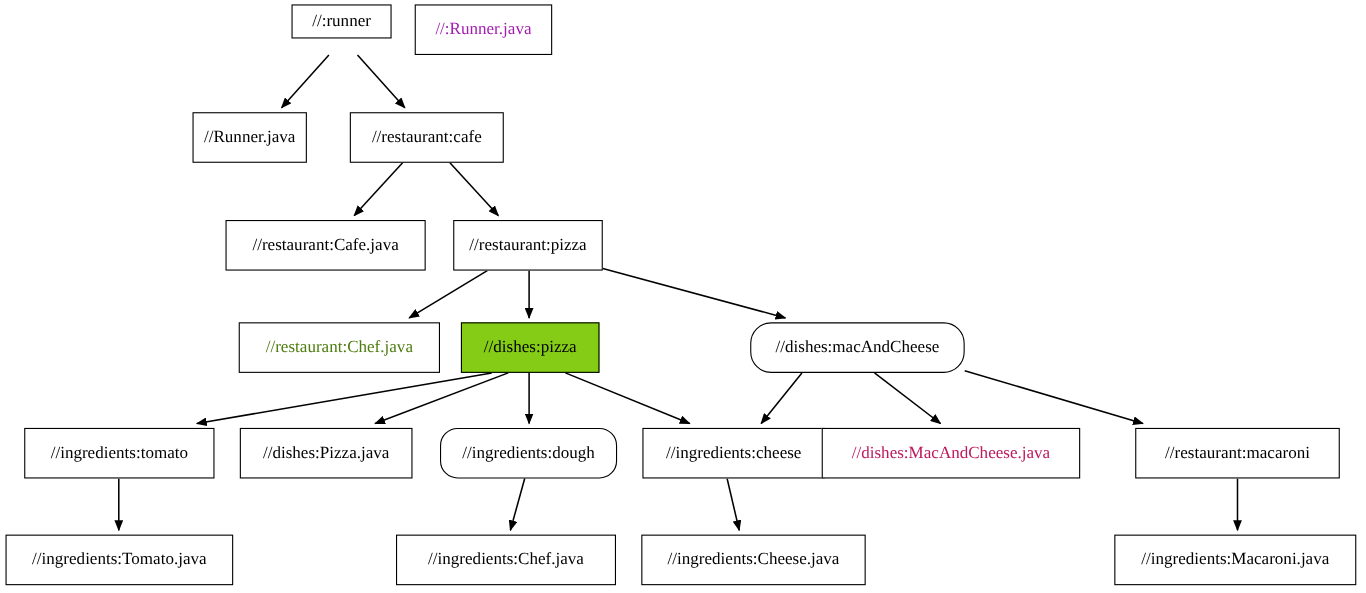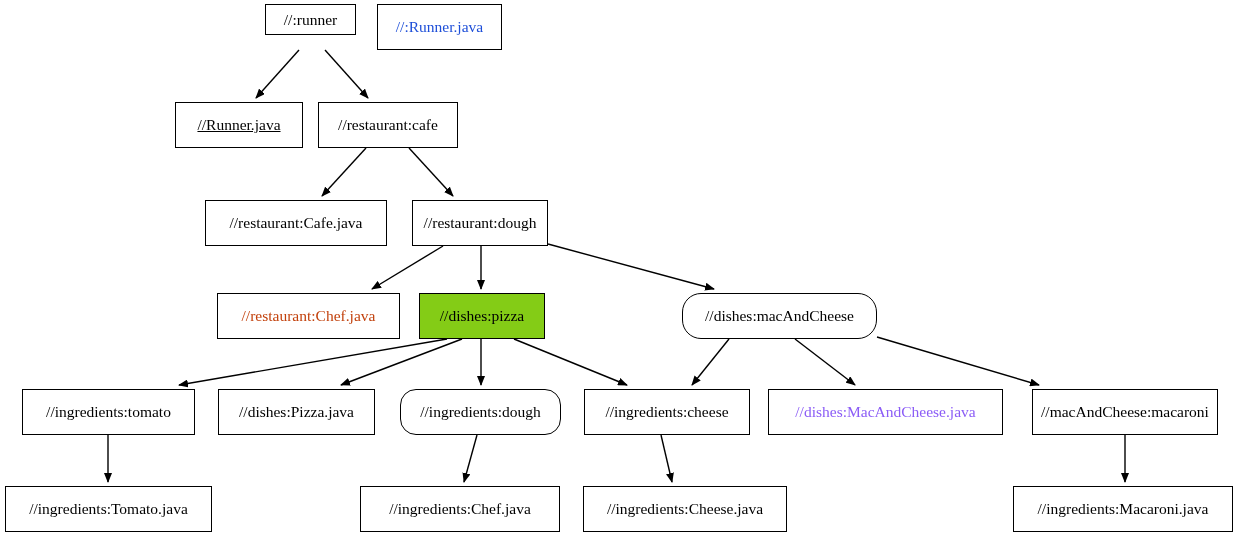--- a/index.html
+++ b/index.html
@@ -74,61 +74,61 @@
         <line x1="477" y1="435" x2="464" y2="482" stroke="#000000" stroke-width="1.4" marker-end="url(#arrowhead)"></line>
         <line x1="661" y1="435" x2="672" y2="482" stroke="#000000" stroke-width="1.4" marker-end="url(#arrowhead)"></line>
         <line x1="1125" y1="435" x2="1125" y2="482" stroke="#000000" stroke-width="1.4" marker-end="url(#arrowhead)"></line>
       </g>
   </svg>
 
   <div id="node-group">
       <div class="graph-node" style="left: 265px; top: 4px; width: 91px; height: 31px; background: rgb(255, 255, 255); border-color: rgb(0, 0, 0); color: rgb(0, 0, 0);">
         <span class="node-label">//:runner</span>
       </div>
-      <div class="graph-node" style="left: 377px; top: 4px; width: 125px; height: 46px; background: rgb(255, 255, 255); border-color: rgb(0, 0, 0); color: #1d4ed8;">
+      <div class="graph-node" style="left: 377px; top: 4px; width: 125px; height: 46px; background: rgb(255, 255, 255); border-color: rgb(0, 0, 0); color: #a21caf;">
         <span class="node-label">//:Runner.java</span>
       </div>
-      <div class="graph-node" style="left: 175px; top: 102px; width: 128px; height: 46px; background: rgb(255, 255, 255); border-color: rgb(0, 0, 0); color: rgb(0, 0, 0); text-decoration: underline;">
+      <div class="graph-node" style="left: 175px; top: 102px; width: 104px; height: 46px; background: rgb(255, 255, 255); border-color: rgb(0, 0, 0); color: rgb(0, 0, 0);">
         <span class="node-label">//Runner.java</span>
       </div>
       <div class="graph-node" style="left: 318px; top: 102px; width: 140px; height: 46px; background: rgb(255, 255, 255); border-color: rgb(0, 0, 0); color: rgb(0, 0, 0); align-items: center;">
         <span class="node-label">//restaurant:cafe</span>
       </div>
       <div class="graph-node" style="left: 205px; top: 200px; width: 182px; height: 46px; background: rgb(255, 255, 255); border-color: rgb(0, 0, 0); color: rgb(0, 0, 0);">
         <span class="node-label">//restaurant:Cafe.java</span>
       </div>
       <div class="graph-node" style="left: 412px; top: 200px; width: 136px; height: 46px; background: rgb(255, 255, 255); border-color: rgb(0, 0, 0); color: rgb(0, 0, 0);">
-        <span class="node-label">//restaurant:dough</span>
+        <span class="node-label">//restaurant:pizza</span>
       </div>
-      <div class="graph-node" style="left: 217px; top: 293px; width: 183px; height: 46px; background: rgb(255, 255, 255); border-color: rgb(0, 0, 0); color: #c2410c;">
+      <div class="graph-node" style="left: 217px; top: 293px; width: 183px; height: 46px; background: rgb(255, 255, 255); border-color: rgb(0, 0, 0); color: #4d7c0f;">
         <span class="node-label">//restaurant:Chef.java</span>
       </div>
       <div class="graph-node" style="left: 419px; top: 293px; width: 126px; height: 46px; background: #84cc16; border-color: rgb(0, 0, 0); color: rgb(0, 0, 0);">
         <span class="node-label">//dishes:pizza</span>
       </div>
       <div class="graph-node" style="left: 682px; top: 293px; width: 195px; height: 46px; background: rgb(255, 255, 255); border-color: rgb(0, 0, 0); color: rgb(0, 0, 0); border-radius: 19px;">
         <span class="node-label">//dishes:macAndCheese</span>
       </div>
       <div class="graph-node" style="left: 22px; top: 389px; width: 173px; height: 46px; background: rgb(255, 255, 255); border-color: rgb(0, 0, 0); color: rgb(0, 0, 0);">
         <span class="node-label">//ingredients:tomato</span>
       </div>
       <div class="graph-node" style="left: 218px; top: 389px; width: 157px; height: 46px; background: rgb(255, 255, 255); border-color: rgb(0, 0, 0); color: rgb(0, 0, 0);">
         <span class="node-label">//dishes:Pizza.java</span>
       </div>
       <div class="graph-node" style="left: 400px; top: 389px; width: 161px; height: 46px; background: rgb(255, 255, 255); border-color: rgb(0, 0, 0); color: rgb(0, 0, 0); border-radius: 16px;">
         <span class="node-label">//ingredients:dough</span>
       </div>
       <div class="graph-node" style="left: 584px; top: 389px; width: 166px; height: 46px; background: rgb(255, 255, 255); border-color: rgb(0, 0, 0); color: rgb(0, 0, 0);">
         <span class="node-label">//ingredients:cheese</span>
       </div>
-      <div class="graph-node" style="left: 768px; top: 389px; width: 235px; height: 46px; background: rgb(255, 255, 255); border-color: rgb(0, 0, 0); color: #8b5cf6;">
+      <div class="graph-node" style="left: 747px; top: 389px; width: 235px; height: 46px; background: rgb(255, 255, 255); border-color: rgb(0, 0, 0); color: #be185d;">
         <span class="node-label">//dishes:MacAndCheese.java</span>
       </div>
       <div class="graph-node" style="left: 1032px; top: 389px; width: 186px; height: 46px; background: rgb(255, 255, 255); border-color: rgb(0, 0, 0); color: rgb(0, 0, 0);">
-        <span class="node-label">//macAndCheese:macaroni</span>
+        <span class="node-label">//restaurant:macaroni</span>
       </div>
       <div class="graph-node" style="left: 5px; top: 486px; width: 207px; height: 46px; background: rgb(255, 255, 255); border-color: rgb(0, 0, 0); color: rgb(0, 0, 0);">
         <span class="node-label">//ingredients:Tomato.java</span>
       </div>
       <div class="graph-node" style="left: 360px; top: 486px; width: 200px; height: 46px; background: rgb(255, 255, 255); border-color: rgb(0, 0, 0); color: rgb(0, 0, 0);">
         <span class="node-label">//ingredients:Chef.java</span>
       </div>
       <div class="graph-node" style="left: 583px; top: 486px; width: 204px; height: 46px; background: rgb(255, 255, 255); border-color: rgb(0, 0, 0); color: rgb(0, 0, 0);">
         <span class="node-label">//ingredients:Cheese.java</span>
       </div>

